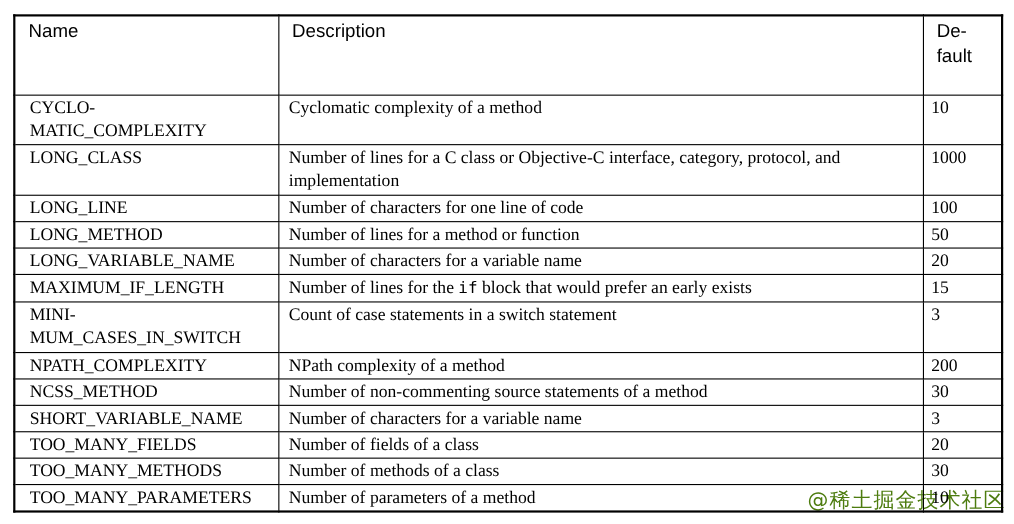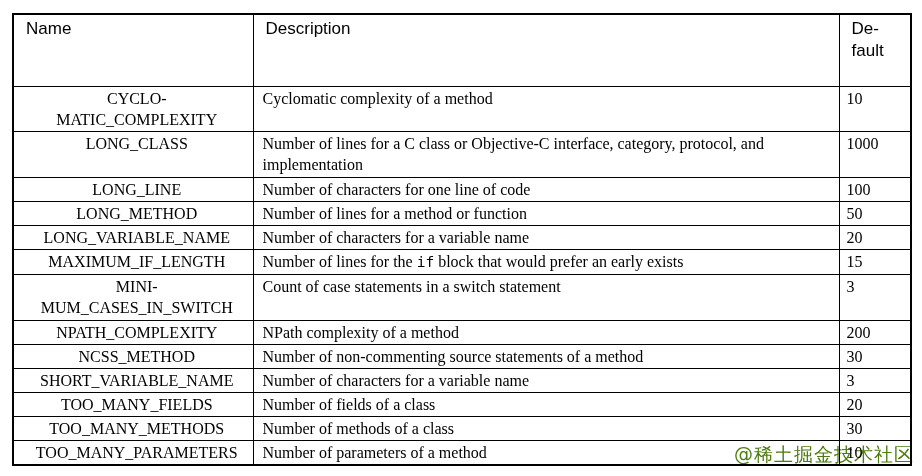--- a/index.html
+++ b/index.html
@@ -40,21 +40,20 @@
     white-space: pre-line;
   }
   table.metrics td {
     font-size: 16px;
     line-height: 21px;
     padding: 1px 6px 1px 9px;
   }
   table.metrics td.cell-name {
     padding-left: 13px;
     white-space: pre;   
-    text-align: center;
   }
   table.metrics td.cell-desc code {
     font-family: "DejaVu Sans Mono", monospace;
     font-size: 14.5px;
     text-align: right;
   }
   table.metrics td.cell-default { padding-left: 7px; margin-left: 28px; }
   tr.h45 { height: 45px; }
   tr.h46 { height: 46px; }
   tr.h23 { height: 23px; padding-left: 36px; }

